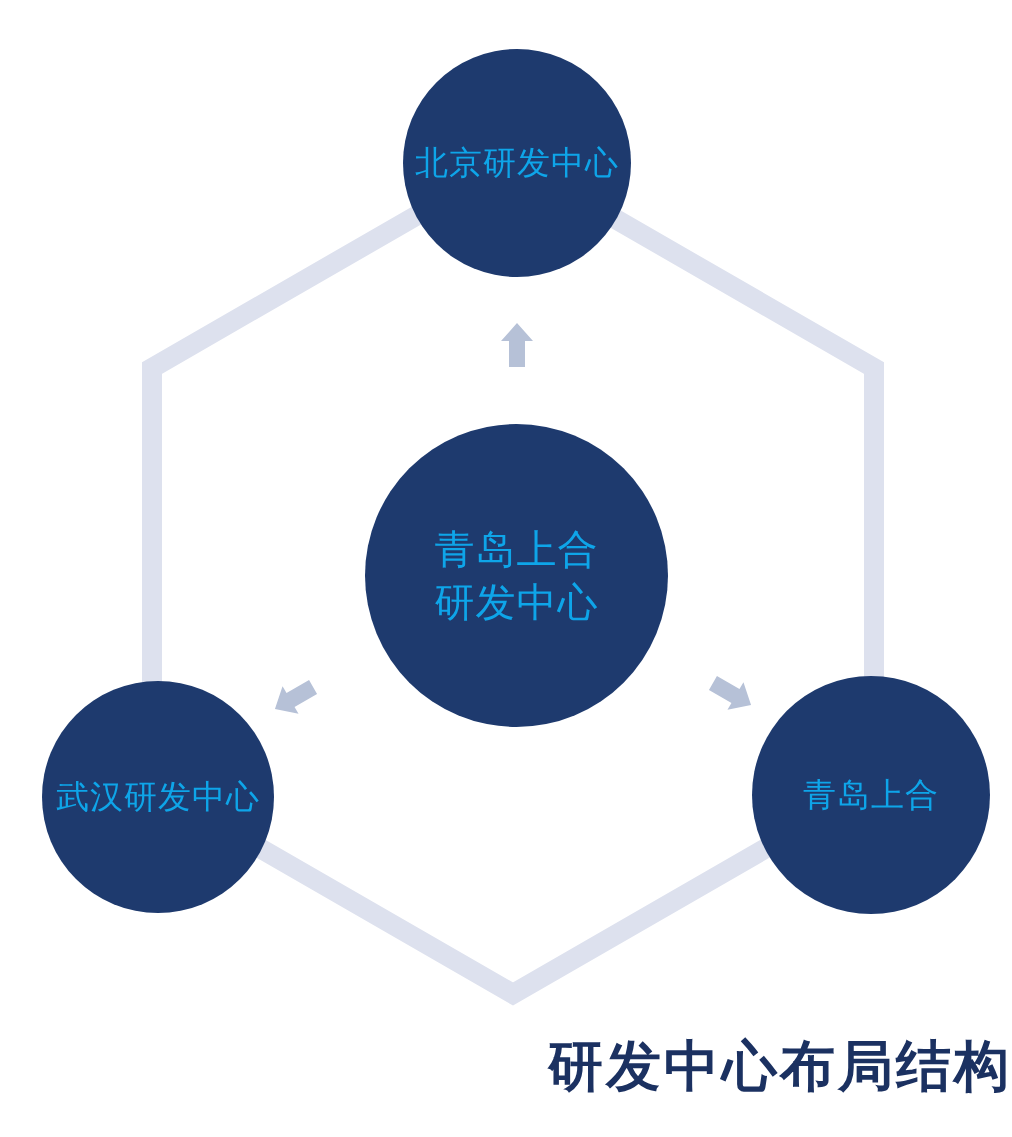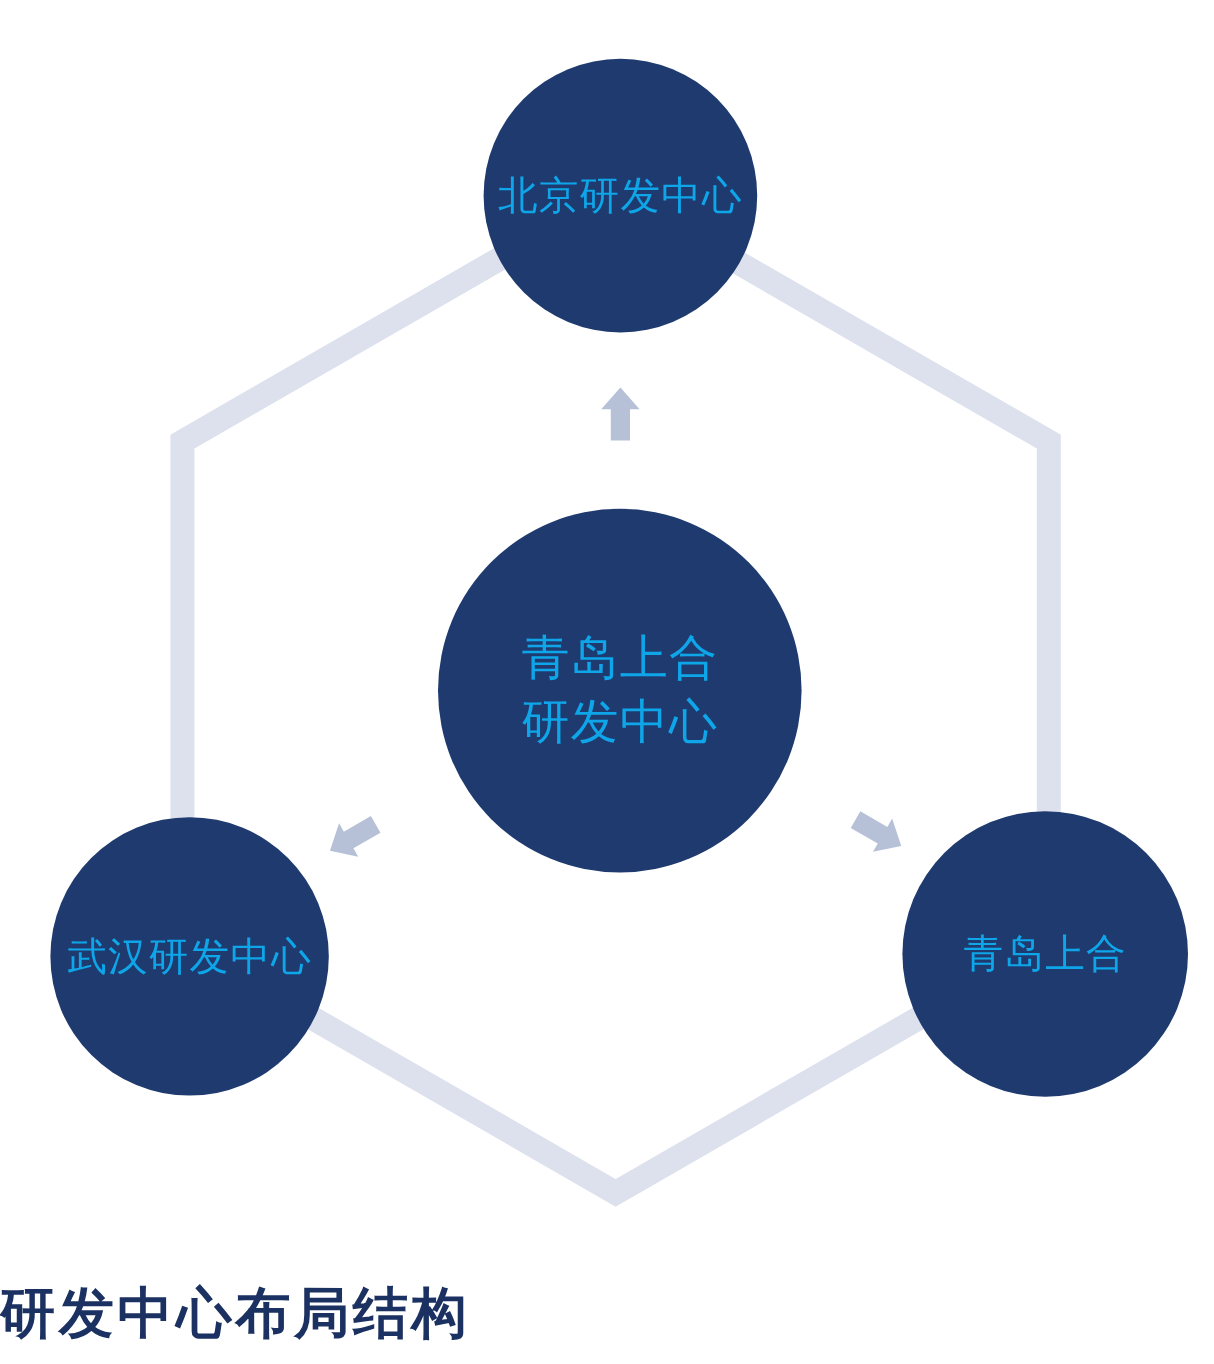--- a/index.html
+++ b/index.html
@@ -31,26 +31,25 @@
   }
   .node-top    { left: 403px; top: 49px;  width: 228px; height: 228px; font-size: 33px; }
   .node-left   { left: 42px;  top: 681px; width: 232px; height: 232px; font-size: 33px; }
   .node-right  { left: 752px; top: 676px; width: 238px; height: 238px; font-size: 33px; }
   .node-center { left: 365px; top: 424px; width: 303px; height: 303px; font-size: 40px; line-height: 1.32; }
   .node span { display: block; }
   .diagram-title {
     position: absolute;
     left: 0; top: 1030px;
     width: 100%;
-    text-align: left;
-    font-size: 46px;
+    text-align: right;
+    font-size: 55px;
     font-weight: bold;
     color: #1b3161;
     letter-spacing: 3px;
-    margin-top: 34px;
   }
 </style>
 </head>
 <body>
 
 <div class="canvas">
 
   <svg class="layer-svg" viewBox="0 0 1012 1137" aria-hidden="true">
     <polygon points="513,160 874,368 874,786 513,994 152,786 152,368" fill="none" stroke-width="20" stroke="#dde1ee"></polygon>
     <path d="M0,-22 L16,-4 L8,-4 L8,22 L-8,22 L-8,-4 L-16,-4 Z" transform="translate(517,345)" fill="#b6c1d7"></path>

